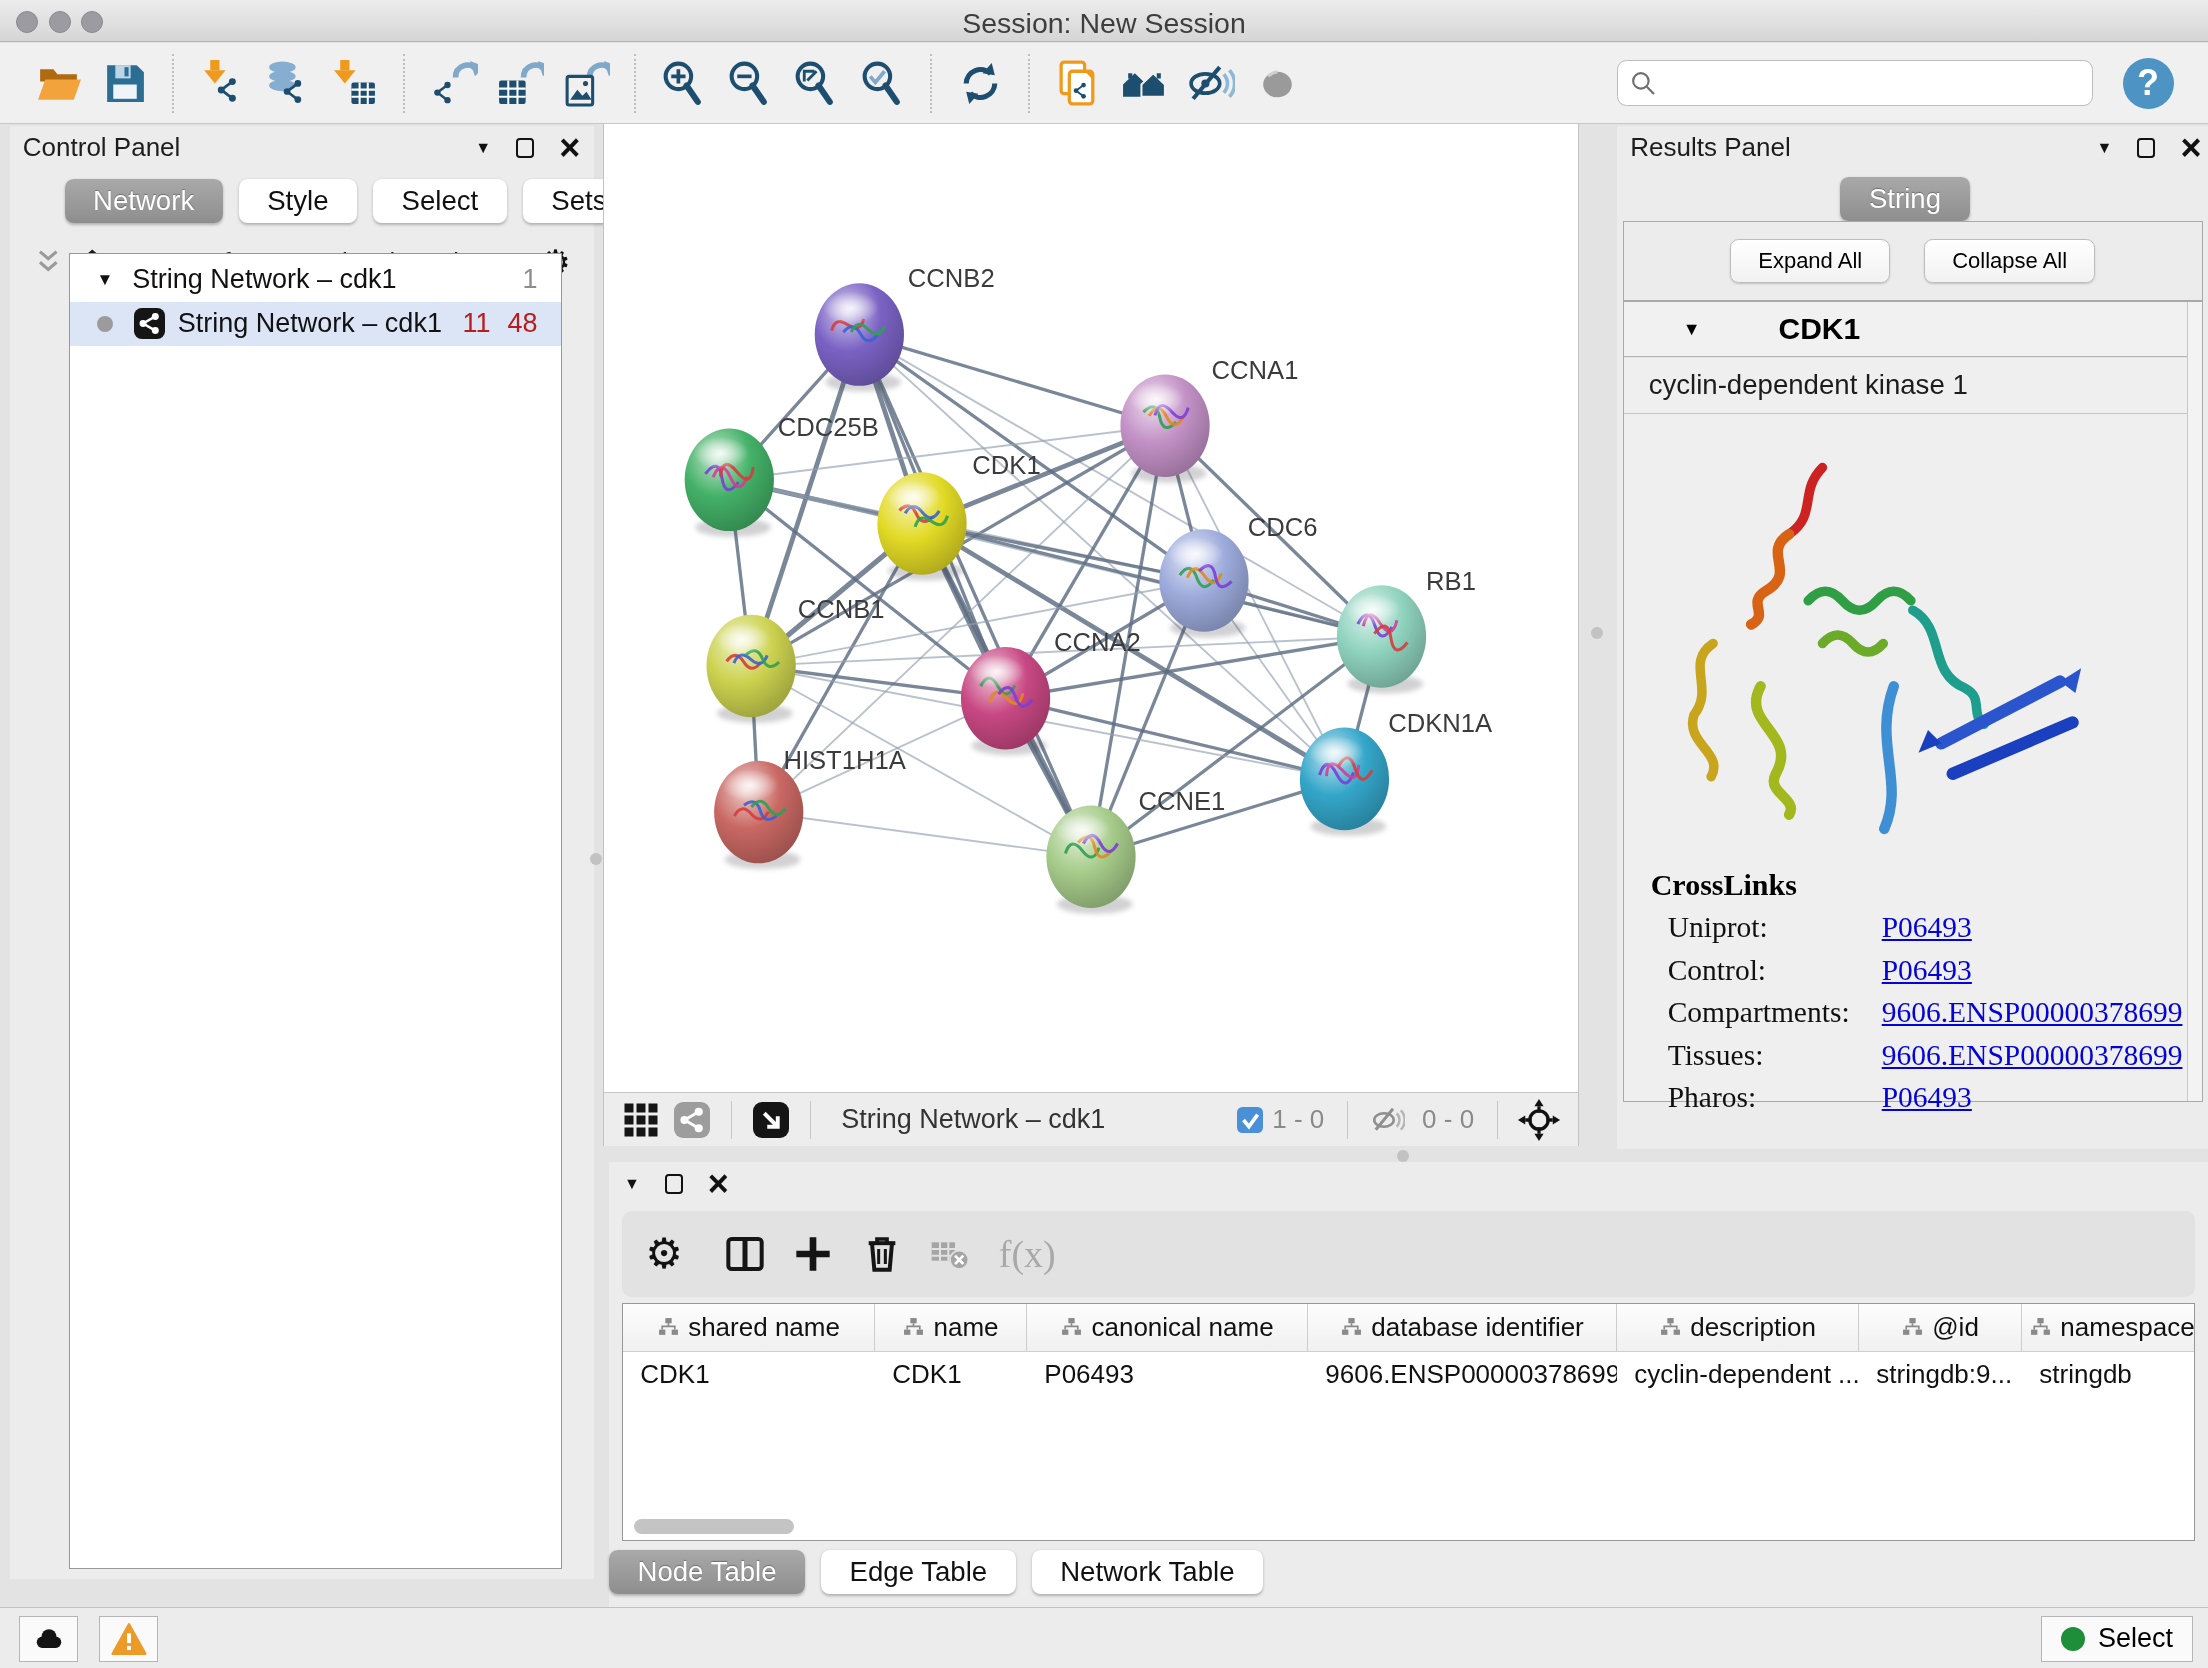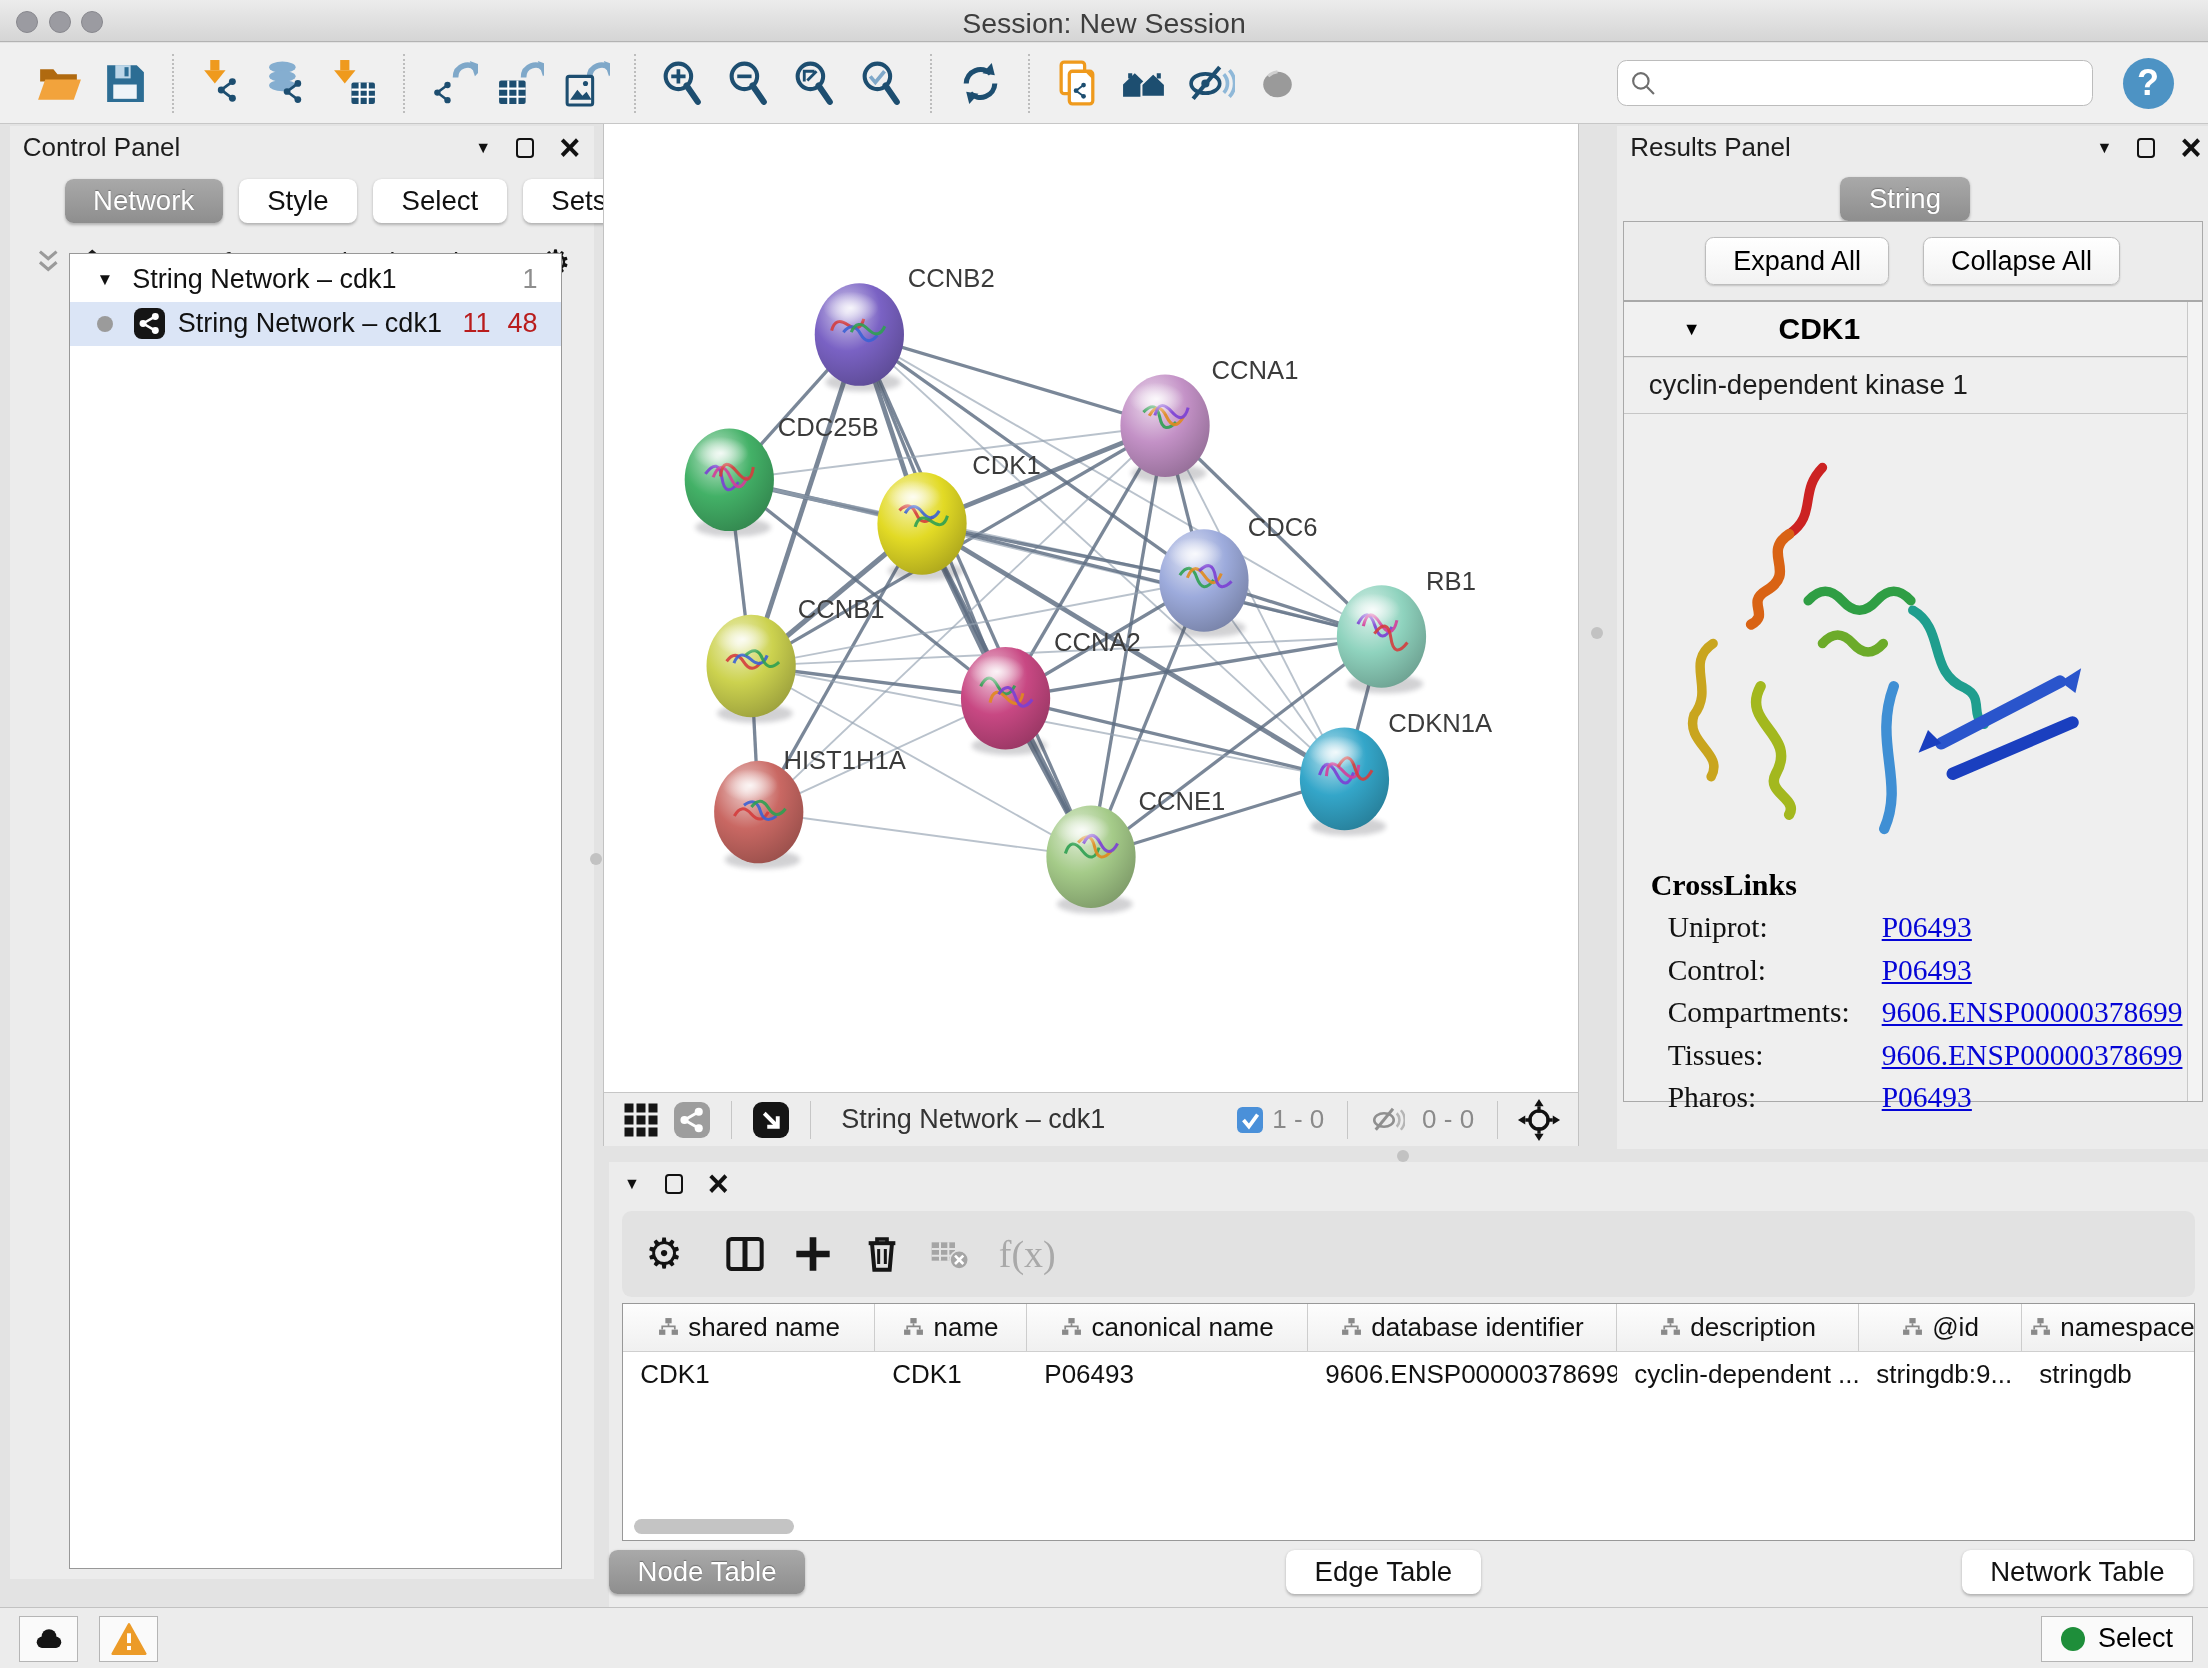--- a/index.html
+++ b/index.html
@@ -81,21 +81,21 @@
 
   .splitter-dot { position:absolute; width:12.4px; height:12.4px; border-radius:50%; background:#c2c2c2; }
 
   
   .rp { position:absolute; left:1617px; top:126px; width:592px; height:1023px; background:#ececec; }
   .rp .panel-header { padding:5.7px 7.6px 0 13.3px; }
   .rp-tab-row { display:flex; justify-content:center; margin-top:13.3px; }
   .rp-box1 { position:absolute; left:5.7px; top:95px; width:580px; height:80px; border:1.9px solid #a9a9a9;
     display:flex; align-items:center; justify-content:center; gap:34px; background:#ececec; }
   .btn { background:linear-gradient(#ffffff,#f2f2f2); border:1.9px solid #bdbdbd; border-radius:8.6px;
-    font-size:27px; padding:7.6px 27px; cursor:pointer; box-shadow:0 1px 1.9px rgba(0,0,0,.18); }
+    font-size:22px; padding:7.6px 27px; cursor:pointer; box-shadow:0 1px 1.9px rgba(0,0,0,.18); }
   .rp-box2 { position:absolute; left:5.7px; top:175px; width:580px; height:801px; border:1.9px solid #a9a9a9;
     background:#efefef; }
   .rp-scroll { position:absolute; right:0; top:0; width:14.3px; height:100%; background:#f3f3f3;
     border-left:1px solid #c8c8c8; }
   .rp-gene-header { display:flex; align-items:center; height:55px; border-bottom:1.9px solid #b5b5b5;
     background:#f1f1f1; }
   .rp-gene-header .tri { font-size:18px; margin-left:59px; cursor:pointer; }
   .rp-gene-header .sym { font-size:30px; font-weight:bold; margin-left:78px; }
   .rp-desc { border-bottom:1.9px solid #c6c6c6; border-top:1px solid #e2e2e2; padding:11.4px 0 11.4px 25px;
     font-size:27.6px; color:#1c1c1c; }
@@ -117,21 +117,21 @@
   .tp-table { position:absolute; left:13.3px; top:141px; width:1573px; height:238px; background:#fff;
     border:1.9px solid #989898; overflow:hidden; }
   .th-row { display:flex; height:48px; background:linear-gradient(#fdfdfd,#f0f0f0); border-bottom:1px solid #cfcfcf; }
   .th-cell { display:flex; align-items:center; justify-content:center; gap:9.5px; font-size:26px; color:#111;
     border-right:1px solid #cdcdcd; overflow:hidden; white-space:nowrap; flex-shrink:0; cursor:pointer; }
   .th-cell svg { width:21px; height:21px; flex-shrink:0; }
   .td-row { display:flex; height:44px; }
   .td-cell { font-size:26px; color:#111; padding:6.7px 0 0 17px; overflow:hidden; white-space:nowrap; flex-shrink:0; }
   .hscroll { position:absolute; left:13.3px; top:354px; width:1573px; height:23px; }
   .hthumb { position:absolute; left:11.4px; top:2.9px; width:160px; height:15px; background:#c4c4c4; border-radius:7.6px; }
-  .tp-tabs { position:absolute; left:0; top:388px; width:100%; display:flex; justify-content:space-between; }
+  .tp-tabs { position:absolute; left:0; top:388px; width:100%; display:flex; justify-content:flex-start; }
 
   
   .statusbar { position:absolute; left:0; top:1607px; width:2208px; height:61px; background:#ececec;
     border-top:1px solid #c2c2c2; }
   .sb-btn { position:absolute; top:7.6px; width:59px; height:46px; background:#fafafa; border:1.9px solid #b5b5b5;
     display:flex; align-items:center; justify-content:center; cursor:pointer; }
   .sb-btn svg { width:36px; height:36px; }
   .memory-btn { position:absolute; right:15px; top:7.6px; height:46px; background:#fafafa; border:1.9px solid #b5b5b5;
     display:flex; align-items:center; padding:0 19px; gap:13.3px; font-size:27px; cursor:pointer; }
   .mem-dot { width:24px; height:24px; border-radius:50%; background:#1e8e3a; }

